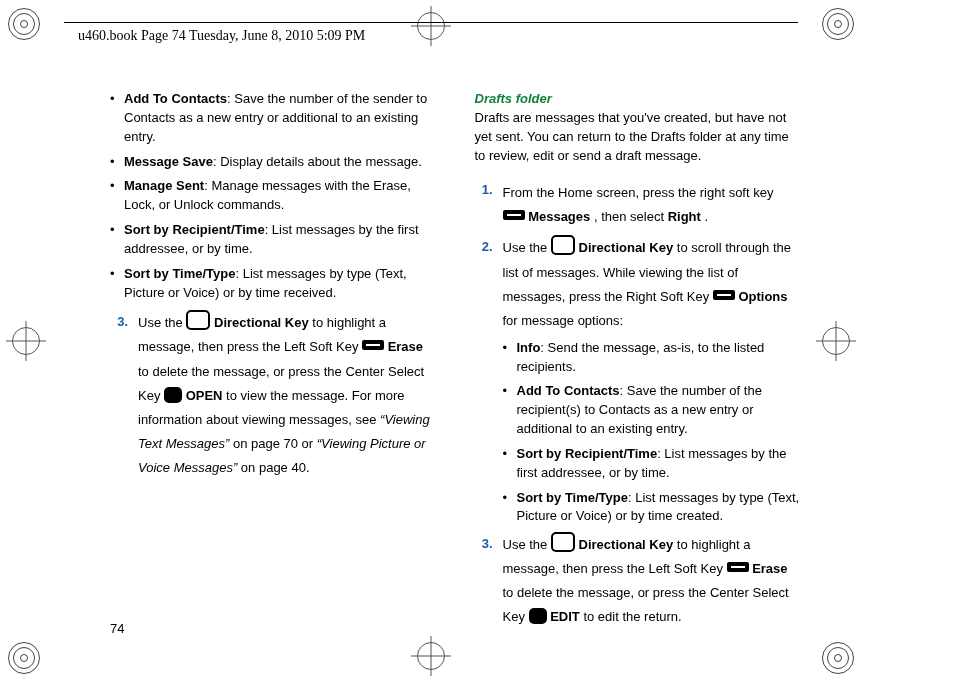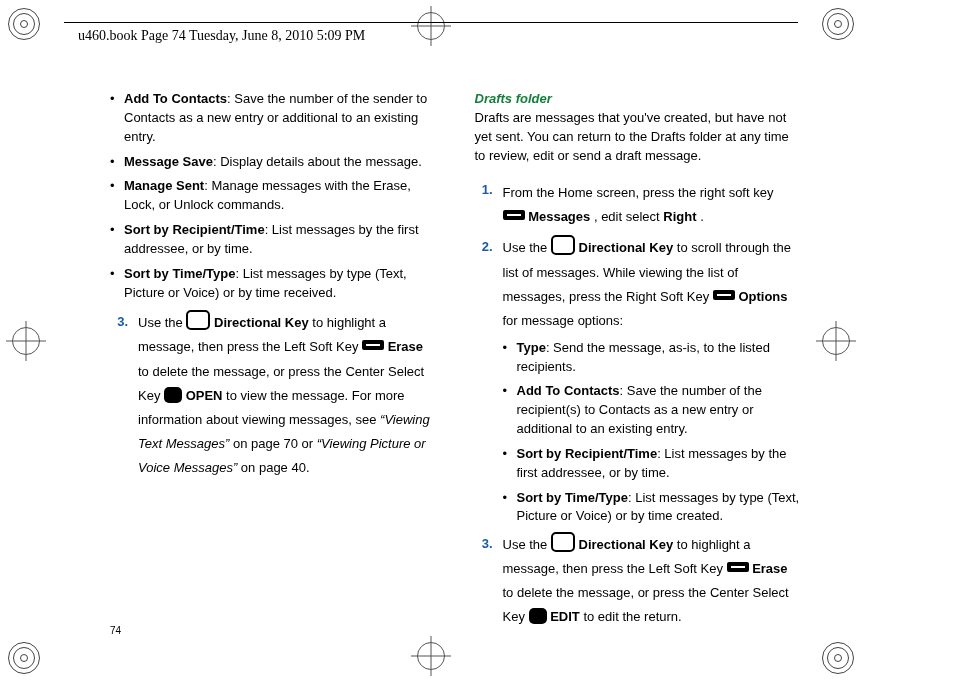--- a/index.html
+++ b/index.html
@@ -18,21 +18,21 @@
   .cross::after{top:50%;left:0;height:1px;width:100%;transform:translateY(-50%)}
   .cross .ring{position:absolute;inset:6px;border:1px solid #555;border-radius:50%}
   .cross.l{left:6px;top:50%;transform:translateY(-50%)}
   .cross.r{right:6px;top:50%;transform:translateY(-50%)}
   .topcross1{position:absolute;top:6px;left:50%;transform:translateX(-50%)}
   .botcross1{position:absolute;bottom:6px;left:50%;transform:translateX(-50%)}
   .hdrline{position:absolute;top:22px;left:64px;right:64px;border-top:1px solid #000}
   .hdrtext{position:absolute;top:28px;left:78px;font-size:14px;font-family:"Times New Roman",serif}
   .content{position:absolute;top:90px;left:110px;right:60px;bottom:80px;display:flex;gap:37px;font-size:13px;line-height:1.45}
   .col{flex:1;min-width:0}
-  .pnum{position:absolute;bottom:46px;left:110px;font-size:10px}
+  .pnum{position:absolute;bottom:46px;left:110px;font-size:13px}
   ul.bul{list-style:none;padding-left:0;margin:0}
   ul.bul>li{position:relative;padding-left:14px;margin-bottom:6px}
   ul.bul>li::before{content:"•";position:absolute;left:0;top:0}
   .b{font-weight:bold}
   .numrow{display:flex;gap:10px;margin-bottom:6px}
   .numrow .n{font-weight:bold;color:#1a5aa8;min-width:18px;text-align:right}
   .numrow .t{flex:1}
   .sectitle{font-weight:bold;font-style:italic;color:#15803d;}
   .kdir{display:inline-block;width:20px;height:16px;border:2px solid #000;border-radius:5px;vertical-align:-3px}
   .ksoft{display:inline-block;width:22px;height:10px;background:#000;border-radius:2px;vertical-align:1px;position:relative}
@@ -97,41 +97,41 @@
     <div class="col">
       <div class="sectitle">Drafts folder</div>
       <div style="margin-bottom:16px">Drafts are messages that you've created, but have not yet sent. You can return to the Drafts folder at any time to review, edit or send a draft message.</div>
 
       <div class="numrow">
         <div class="n">1.</div>
         <div class="t" style="line-height:1.85">
           <span>From the Home screen, press the right soft key </span><br>
           <span class="ksoft"></span>
           <span class="b"> Messages</span>
-          <span>, edit select </span>
+          <span>, then select </span>
           <span class="b">Right</span>
           <span>.</span>
         </div>
       </div>
 
       <div class="numrow" style="line-height:1.85">
         <div class="n">2.</div>
         <div class="t">
           <span>Use the </span>
           <span class="kdir"></span>
           <span class="b"> Directional Key</span>
           <span> to scroll through the list of messages. While viewing the list of messages, press the Right Soft Key </span>
           <span class="ksoft"></span>
           <span class="b"> Options</span>
           <span> for message options:</span>
         </div>
       </div>
 
       <ul class="bul" style="margin-left:28px">
-        <li><span class="b">Type</span><span>: Send the message, as-is, to the listed recipients.</span></li>
+        <li><span class="b">Info</span><span>: Send the message, as-is, to the listed recipients.</span></li>
         <li><span class="b">Add To Contacts</span><span>: Save the number of the recipient(s) to Contacts as a new entry or additional to an existing entry.</span></li>
         <li><span class="b">Sort by Recipient/Time</span><span>:  List messages by the first addressee, or by time.</span></li>
         <li><span class="b">Sort by Time/Type</span><span>: List messages by type (Text, Picture or Voice) or by time created.</span></li>
       </ul>
 
       <div class="numrow" style="margin-top:6px;line-height:1.85">
         <div class="n">3.</div>
         <div class="t">
           <span>Use the </span>
           <span class="kdir"></span>

